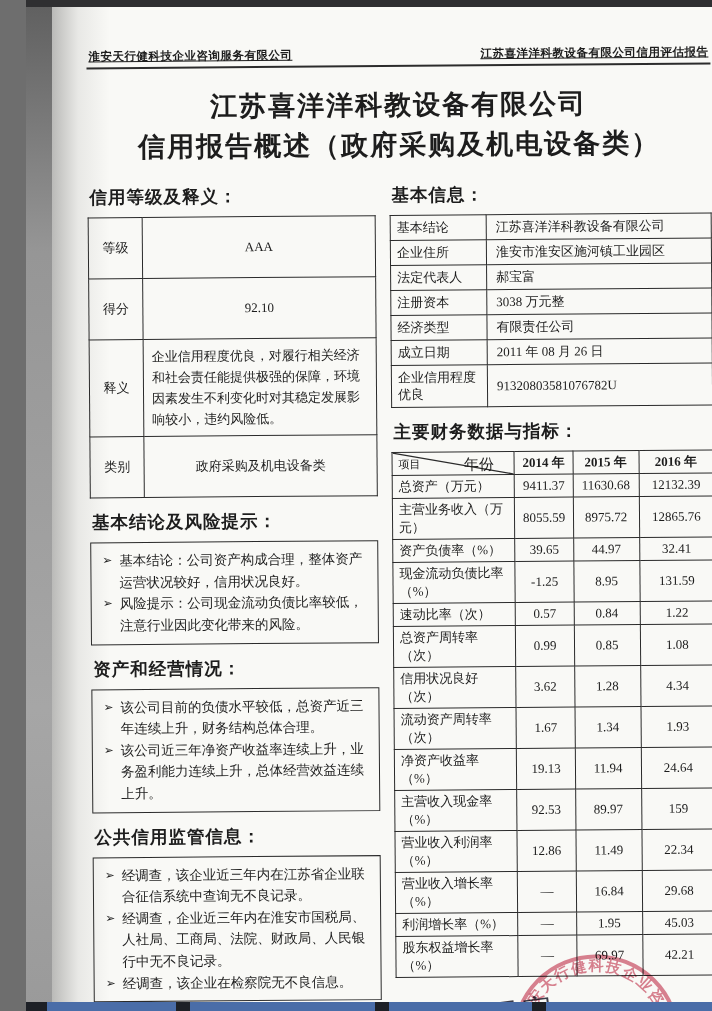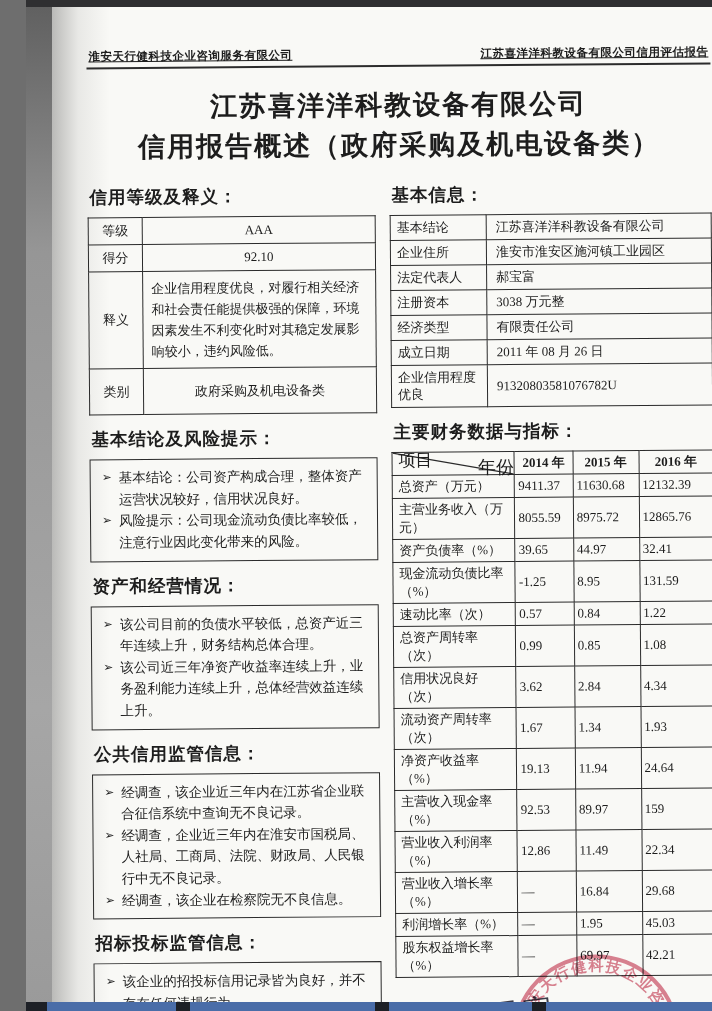--- a/index.html
+++ b/index.html
@@ -26,45 +26,45 @@
   .cols { display:flex; gap:14px; margin-top:16px; }
   .col-left { width:288px; flex:none; }
   .col-right { flex:1; min-width:0; }
 
   .sec-heading { font-size:17.5px; font-weight:bold; letter-spacing:1px; margin:12px 0 8px 2px; }
   .col-left .sec-heading:first-child, .col-right .sec-heading:first-child { margin-top:2px; }
 
   table { border-collapse:collapse; width:100%; }
   td { border:1px solid #2b2b2b; font-size:13px; vertical-align:middle; }
 
-  .rating-table td.lbl { width:54px; text-align:center; padding:4px 2px; }
+  .rating-table td.lbl { width:54px; text-align:center; padding:21px 2px; }
   .rating-table td.val { text-align:center; padding:4px 6px; }
   .rating-table td.val.long { text-align:left; line-height:1.62; padding:6px 8px; }
   .rating-table tr.tall td { height:46px; }
   .rating-table tr.std td { height:25px; }
 
   .bullet-box { border:1px solid #2b2b2b; padding:7px 6px 7px 4px; }
   .bullet-row { display:flex; }
   .bullet-row .mark { width:24px; flex:none; text-align:center; font-size:12px; padding-top:3px; color:#222; }
   .bullet-row .txt { flex:1; font-size:13.5px; line-height:1.6; }
 
   .basic-table td.lbl { width:96px; text-align:left; padding:3px 4px 3px 6px; line-height:1.25; }
   .basic-table td.val { text-align:left; padding:3px 4px 3px 9px; }
   .basic-table tr td { height:25px; }
   .basic-table tr.tall td { height:42px; }
 
   .fin-table { font-size:12.5px; }
   .fin-table td { padding:2px 3px; height:22px; }
   .fin-table td.lbl { text-align:left; padding-left:6px; width:152px; }
-  .fin-table td.num { text-align:left; }
+  .fin-table td.num { text-align:center; }
   .fin-table td.y0 { width:62px; } .fin-table td.y1 { width:70px; } .fin-table td.y2 { width:82px; }
   .corner-cell { position:relative; height:42px; padding:0; }
   .corner-cell svg { position:absolute; inset:0; width:100%; height:100%; }
-  .corner-top { position:absolute; top:3px; right:0; font-size:18px; }
-  .corner-bottom { position:absolute; bottom:3px; left:6px; font-size:17px; }
+  .corner-top { position:absolute; top:3px; right:20px; font-size:15px; }
+  .corner-bottom { position:absolute; bottom:3px; left:6px; font-size:11px; }
   .fin-table .yhead { text-align:center; font-weight:bold; }
 
   .signoff { position:relative; margin-top:16px; height:214px; }
   .so-line { font-size:15px; font-weight:bold; letter-spacing:1px; position:relative; z-index:1; }
   .evaluator { margin-top:6px; display:flex; align-items:center; }
   .signature { font-size:28px; font-weight:normal; color:#3c3c49; transform:rotate(-7deg);
     display:inline-block; margin-left:14px; letter-spacing:6px; }
 
   .round-seal { position:absolute; left:112px; top:-42px; width:176px; height:176px; z-index:2;
     mix-blend-mode:multiply; opacity:.85; }
@@ -248,21 +248,21 @@
                 </tr>
             <tr>
                   <td class="lbl">总资产周转率（次）</td>
                   <td class="num y0">0.99</td>
                   <td class="num y1">0.85</td>
                   <td class="num y2">1.08</td>
                 </tr>
             <tr>
                   <td class="lbl">信用状况良好（次）</td>
                   <td class="num y0">3.62</td>
-                  <td class="num y1">2.84</td>
+                  <td class="num y1">1.28</td>
                   <td class="num y2">4.34</td>
                 </tr>
             <tr>
                   <td class="lbl">流动资产周转率（次）</td>
                   <td class="num y0">1.67</td>
                   <td class="num y1">1.34</td>
                   <td class="num y2">1.93</td>
                 </tr>
             <tr>
                   <td class="lbl">净资产收益率（%）</td>

